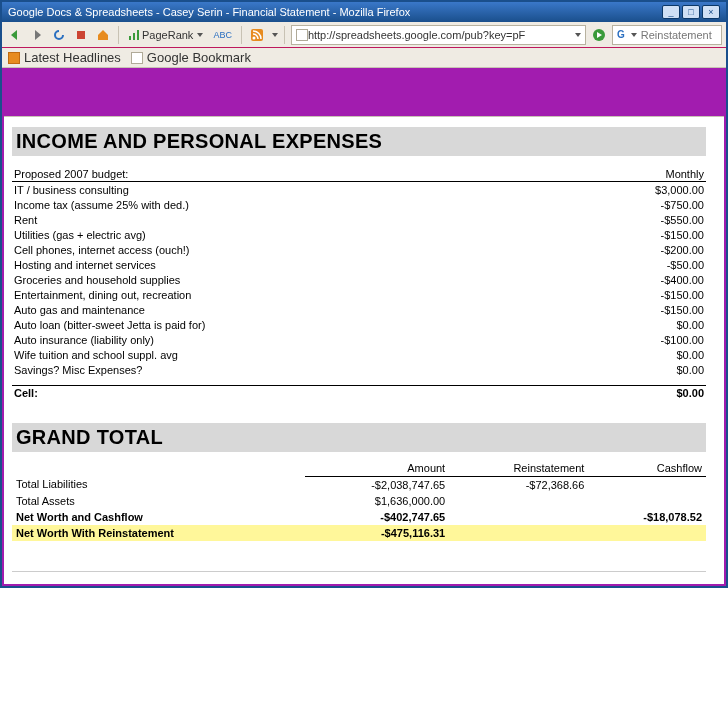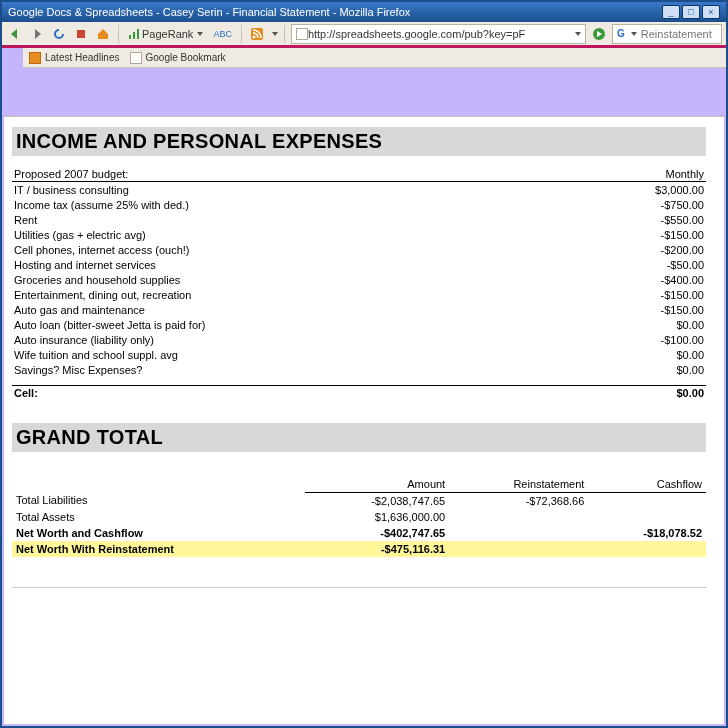--- a/index.html
+++ b/index.html
@@ -1,48 +1,48 @@
 <!DOCTYPE html>
 <html><head>
 <meta charset="utf-8">
 <style>
   * { box-sizing: border-box; margin: 0; padding: 0; }
   html, body { width: 728px; height: 728px; overflow: hidden; font-family: "Tahoma", "Segoe UI", sans-serif; font-size: 11px; background: #fff; }
   
-  .window { width: 728px; height: 728px; border: 2px solid #1a4f8c; position: relative; background: #c4b5fd; }
+  .window { width: 728px; height: 588px; border: 2px solid #1a4f8c; position: relative; background: #a21caf; }
   .titlebar { height: 20px; background: linear-gradient(#3a78c9,#1a4f8c); color: #fff; display: flex; align-items: center; padding: 0 6px; font-size: 11px; }
   .titlebar .title-text { flex: 1; white-space: nowrap; overflow: hidden; }
   .win-btns { display: flex; gap: 2px; }
   .win-btn { width: 18px; height: 14px; background: #cfe0f5; border: 1px solid #0b3868; color: #1a4f8c; font-size: 9px; display: flex; align-items: center; justify-content: center; border-radius: 2px; }
   .menubar { height: 20px; background: #efebe3; display: flex; align-items: center; gap: 2px; padding: 0 4px; font-size: 11px; color: #333; border-bottom: 1px solid #c8c2b4; }
   .menubar span { padding: 2px 6px; }
-  .toolbar1, .toolbar2 { height: 26px; background: #efebe3; display: flex; align-items: center; gap: 4px; padding: 0 4px; border-bottom: 3px solid #be185d; font-size: 11px; color: #333; }
+  .toolbar1, .toolbar2 { height: 26px; background: #efebe3; display: flex; align-items: center; gap: 4px; padding: 0 4px; border-bottom: 1px solid #be185d; font-size: 11px; color: #333; }
   .tb-icon { width: 18px; height: 18px; display: inline-flex; align-items: center; justify-content: center; border: 1px solid transparent; border-radius: 2px; }
   .tb-sep { width: 1px; height: 18px; background: #c8c2b4; margin: 0 2px; }
   .url-box { flex: 1; height: 20px; background: #fff; border: 1px solid #b8b2a0; display: flex; align-items: center; padding: 0 4px; max-width: 340px; }
   .url-box input { border: none; outline: none; flex: 1; font-size: 11px; color: #333; background: transparent; }
   .search-box { width: 110px; height: 20px; background: #fff; border: 1px solid #b8b2a0; display: flex; align-items: center; padding: 0 4px; gap: 4px; }
   .search-box input { border: none; outline: none; flex: 1; font-size: 11px; color: #777; background: transparent; }
-  .bookbar { height: 20px; background: #efebe3; display: flex; align-items: center; gap: 10px; padding: 0 6px; font-size: 10px; color: #333; border-bottom: 1px solid #c8c2b4; margin-left: 21px; }
+  .bookbar { height: 20px; background: #efebe3; display: flex; align-items: center; gap: 10px; padding: 0 6px; font-size: 13px; color: #333; border-bottom: 1px solid #c8c2b4; }
   .bm-item { display: flex; align-items: center; gap: 4px; }
   .sq { width: 12px; height: 12px; border: 1px solid #b0aa98; background: #fff; }
 
   
   .viewport { position: absolute; left: 2px; right: 2px; top: 114px; bottom: 2px; background: #fff; overflow: hidden; border-top: 1px solid #c8c2b4; }
   .doc { padding: 10px 18px 8px 8px; color: #000; font-family: "Verdana","Tahoma",sans-serif; }
   .sec-head { background: #d8d8d8; font-weight: bold; font-size: 20px; padding: 3px 4px; letter-spacing: 0.3px; font-family: Arial, sans-serif; }
   .budget-table { width: 100%; border-collapse: collapse; margin-top: 10px; font-size: 11px; }
   .budget-table td { padding: 1.5px 2px; vertical-align: bottom; }
   .budget-table .hdr td { font-weight: normal; border-bottom: 1px solid #000; }
   .budget-table .amt { text-align: right; white-space: nowrap; }
   .rule-top td { border-top: 1px solid #000; }
   .total-row td { font-weight: bold; }
   .spacer { height: 8px; }
 
-  .grand-table { width: 100%; border-collapse: collapse; font-size: 11px; margin-top: 24px; }
+  .grand-table { width: 100%; border-collapse: collapse; font-size: 11px; margin-top: 8px; }
   .grand-table td, .grand-table th { padding: 2px 4px; }
   .grand-table th { font-weight: normal; text-align: right; border-bottom: 1px solid #000; }
   .grand-table th.lbl { text-align: left; }
   .grand-table .amt { text-align: right; white-space: nowrap; }
   .grand-table .bold td { font-weight: bold; }
   .hl td { background: #fff79a; }
   .footer-line { border-top: 1px solid #ccc; margin: 30px 0 0 0; height: 1px; }
 
   
   .ico-blue { color: #2a6fc0; }

